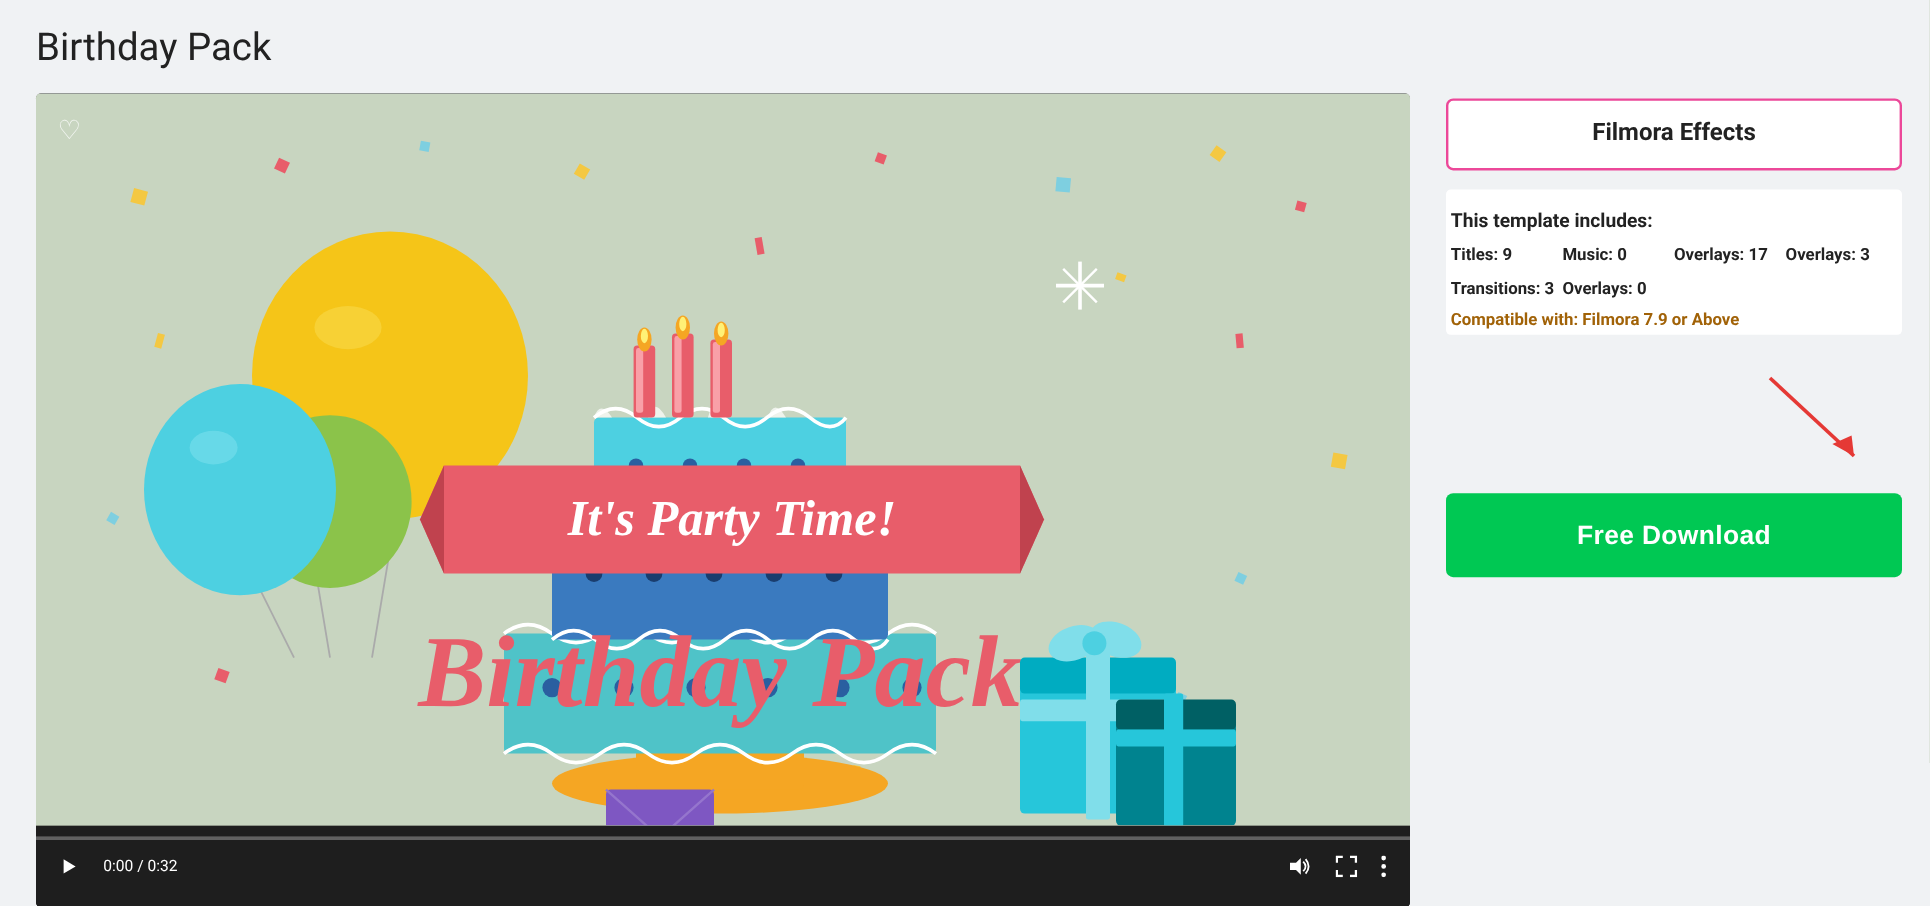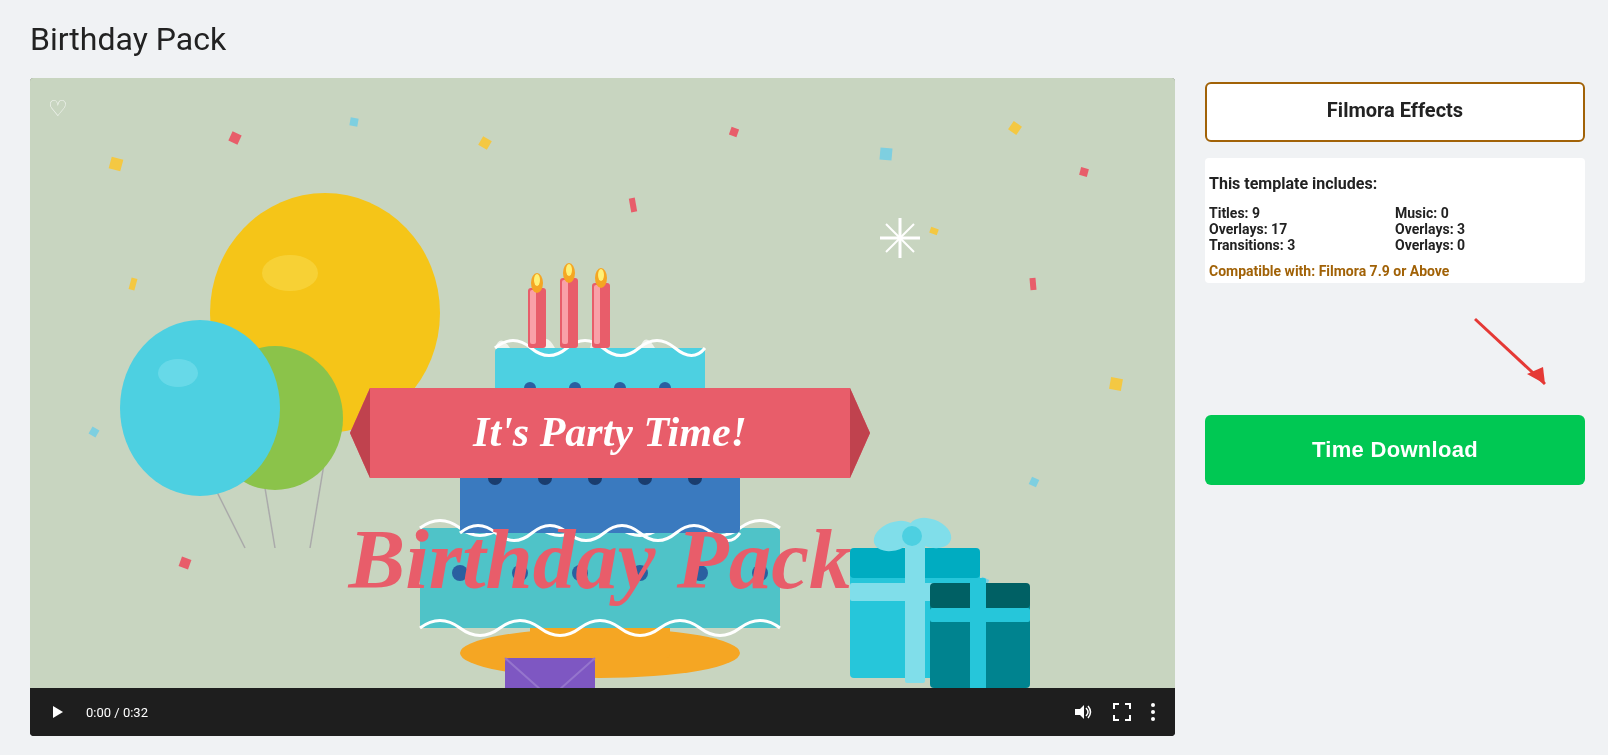--- a/index.html
+++ b/index.html
@@ -50,21 +50,21 @@
     .heart-icon {
       position: absolute;
       top: 18px;
       left: 18px;
       width: 28px;
       height: 28px;
       opacity: 0.7;
     }
 
     .video-controls {
-      height: 48px;
+      height: 68px;
       background: #1e1e1e;
       display: flex;
       align-items: center;
       padding: 0 16px;
       gap: 12px;
     }
 
     .progress-bar-wrapper {
       position: absolute;
       bottom: 56px;
@@ -125,21 +125,21 @@
       flex-shrink: 0;
     }
 
     .badge-label {
       font-size: 26px;
       font-weight: 700;
       color: #222;
     }
 
     .filmora-card {
-      border: 2px solid #a16207;
+      border: 2px solid #ec4899;
       border-radius: 6px;
       padding: 14px 20px;
       text-align: center;
       background: #fff;
     }
 
     .filmora-card-title {
       font-size: 20px;
       font-weight: 700;
       color: #222;
@@ -159,22 +159,22 @@
 
     .template-includes-title {
       font-size: 16px;
       font-weight: 700;
       color: #222;
       margin-bottom: 12px;
     }
 
     .info-grid {
       display: grid;
-      grid-template-columns: 1fr 1fr;
-      gap: 0 0;
+      grid-template-columns: 1fr 1fr 1fr 1fr;
+      gap: 12px 0;
     }
 
     .info-item {
       font-size: 14px;
       color: #444;
     }
 
     .info-item span {
       font-weight: 700;
       color: #222;
@@ -449,17 +449,17 @@
         </div>
       </div>
 
       <div class="arrow-area">
         <svg width="100" height="90" viewBox="0 0 100 90">
           <line x1="10" y1="10" x2="80" y2="75" stroke="#e53935" stroke-width="3"></line>
           <polygon points="80,75 62,65 78,58" fill="#e53935"></polygon>
         </svg>
       </div>
 
-      <button class="download-btn">Time Download</button>
+      <button class="download-btn">Free Download</button>
 
     </div>
   </div>
 </div>
 
 </body></html>

